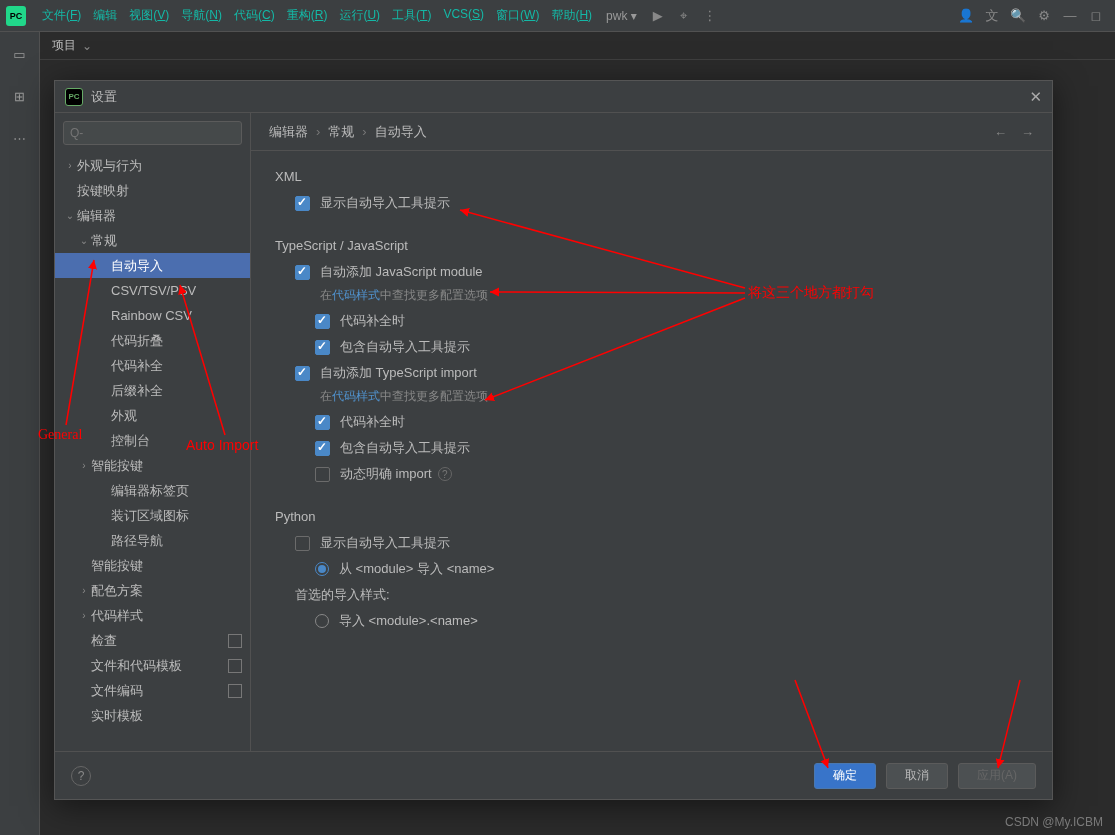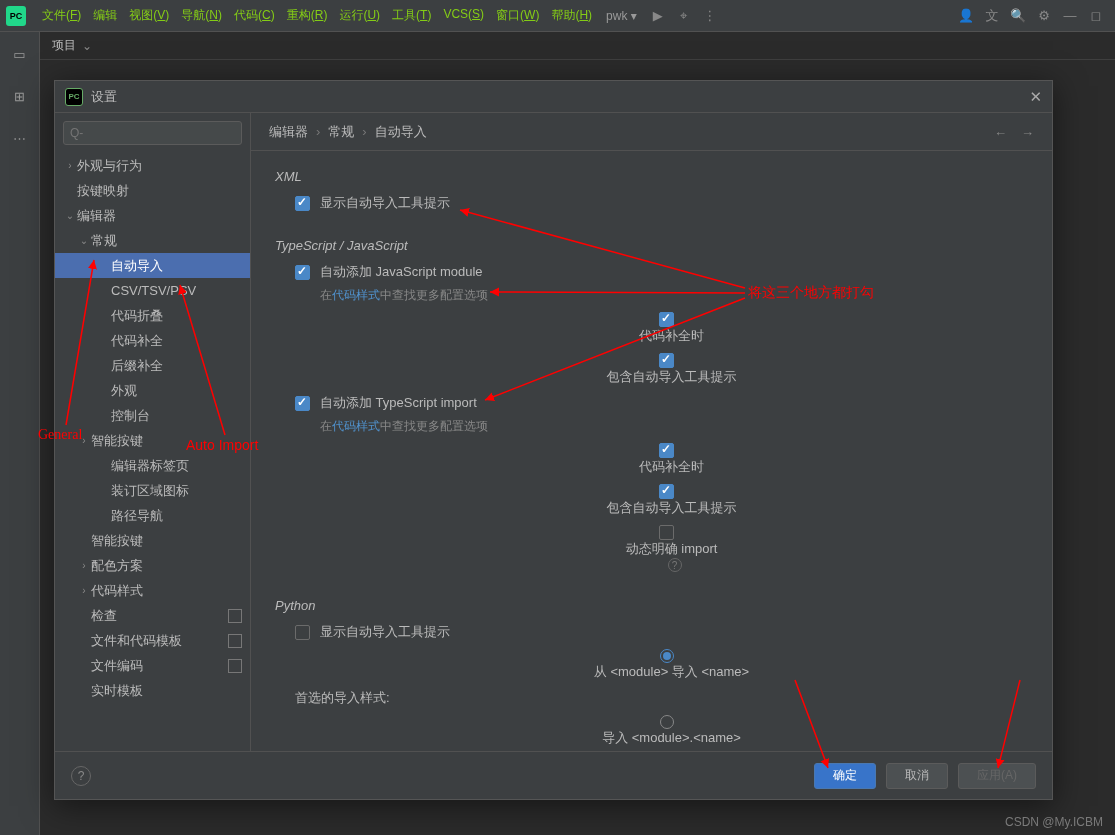--- a/index.html
+++ b/index.html
@@ -1,21 +1,21 @@
 <!DOCTYPE html>
 <html><head>
 <meta charset="utf-8">
 <style>
 * { margin:0; padding:0; box-sizing:border-box; font-family:"Segoe UI","Microsoft YaHei",Arial,sans-serif; }
 body { width:1115px; height:835px; background:#2b2b2b; color:#bbb; font-size:13px; overflow:hidden; position:relative; }
 
 
 .menubar { height:32px; background:#3c3f41; border-bottom:1px solid #515151; display:flex; align-items:center; padding:0 6px; }
 .menubar .logo { width:20px; height:20px; background:#21d78a; border-radius:3px; margin-right:10px; display:flex; align-items:center; justify-content:center; font-size:9px; color:#000; font-weight:bold; }
-.menubar .menuitem { padding:0 6px; font-size:12px; color:#84cc16; cursor:pointer; }
+.menubar .menuitem { padding:0 6px; font-size:12px; color:#14b8a6; cursor:pointer; }
 .menubar .proj { padding:0 8px; color:#999; font-size:12px; }
 .menubar .spacer { flex:1; }
 .menubar .ricon { width:26px; height:26px; display:flex; align-items:center; justify-content:center; color:#888; }
 .run-icon { color:#59a869; }
 .bug-icon { color:#59a869; }
 
 
 .leftbar { position:absolute; top:32px; left:0; width:40px; height:803px; background:#3c3f41; border-right:1px solid #515151; display:flex; flex-direction:column; align-items:center; padding-top:10px; gap:18px; }
 .leftbar .lbicon { width:24px; height:24px; color:#9a9a9a; display:flex; align-items:center; justify-content:center; }
 
@@ -44,25 +44,25 @@
 .tree-item .badge { position:absolute; right:8px; width:14px; height:14px; border:1px solid #777; }
 .depth0 { padding-left:8px; } .depth1 { padding-left:22px; } .depth2 { padding-left:42px; }
 
 
 .content { flex:1; display:flex; flex-direction:column; overflow:hidden; }
 .breadcrumb { height:38px; display:flex; align-items:center; padding:0 18px; color:#bbb; font-size:13px; border-bottom:1px solid #515151; }
 .breadcrumb .sep { margin:0 8px; color:#777; }
 .breadcrumb .navbtns { margin-left:auto; display:flex; gap:14px; color:#888; }
 
 .scroll { flex:1; overflow-y:auto; padding:18px 24px; }
-.section-title { color:#bbb; font-size:13px; margin-bottom:10px;font-style:italic; }
+.section-title { color:#bbb; font-size:13px; margin-bottom:10px; }
 .section-title.sub { margin-top:26px; }
 
 .row { display:flex; align-items:center; margin:8px 0; padding-left:20px; }
-.row.sub { padding-left:40px;flex-direction:column; }
+.row.sub { padding-left:40px; }
 .cbx { width:15px; height:15px; border:1px solid #6b6b6b; border-radius:2px; margin-right:10px; position:relative; flex-shrink:0; }
 .cbx.checked { background:#4a88c7; border-color:#4a88c7; }
 .cbx.checked::after { content:"✓"; position:absolute; top:-2px; left:1px; color:#fff; font-size:12px; font-weight:bold; }
 .hint { padding-left:45px; font-size:12px; color:#888; margin-top:-2px; margin-bottom:6px; }
 .hint a { color:#5091cc; text-decoration:none; }
 
 .radio { width:14px; height:14px; border:1px solid #888; border-radius:50%; margin-right:10px; position:relative; flex-shrink:0; }
 .radio.checked { border-color:#4a88c7; }
 .radio.checked::after { content:""; position:absolute; top:2px; left:2px; width:8px; height:8px; background:#4a88c7; border-radius:50%; }
 
@@ -156,20 +156,24 @@
           <div class="tree-item depth2 sel">
             <span class="arrow"></span>
             <span class="label">自动导入</span>
           </div>
           <div class="tree-item depth2">
             <span class="arrow"></span>
             <span class="label">CSV/TSV/PSV</span>
           </div>
           <div class="tree-item depth2">
             <span class="arrow"></span>
+            <span class="label">Rainbow CSV</span>
+          </div>
+          <div class="tree-item depth2">
+            <span class="arrow"></span>
             <span class="label">代码折叠</span>
           </div>
           <div class="tree-item depth2">
             <span class="arrow"></span>
             <span class="label">代码补全</span>
           </div>
           <div class="tree-item depth2">
             <span class="arrow"></span>
             <span class="label">后缀补全</span>
           </div>

